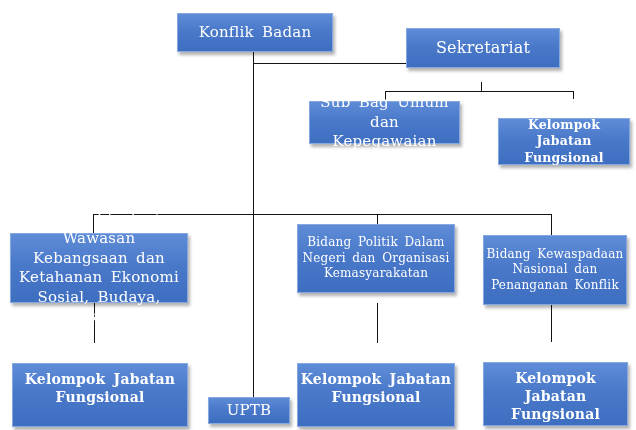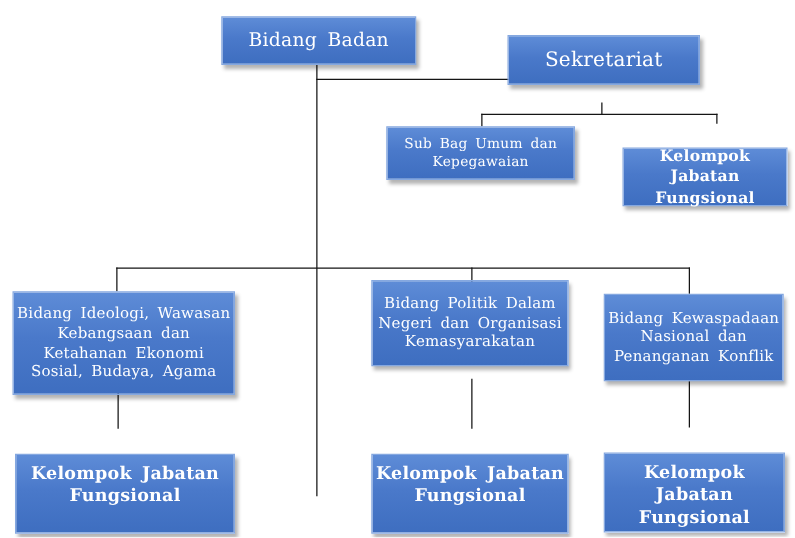--- a/index.html
+++ b/index.html
@@ -33,23 +33,23 @@
   }
   .node.top-text {
     align-items: flex-start;
     padding-top: 6px;
   }
   .bold { font-weight: bold; margin-top: 20px; }
 
   
   #n-kepala      { left:177px; top:13px;  width:156px; height:39px; font-size:15px; }
   #n-sekretariat { left:406px; top:28px;  width:154px; height:40px; font-size:16px; }
-  #n-subbag      { left:309px; top:101px; width:151px; height:43px; font-size:11px; }
+  #n-subbag      { left:309px; top:101px; width:151px; height:43px; font-size:15px; }
   #n-keltop      { left:498px; top:98px;  width:132px; height:47px; font-size:12.5px; }
-  #n-bidang1     { left:10px;  top:233px; width:178px; height:83px; font-size:12px; }
+  #n-bidang1     { left:10px;  top:233px; width:178px; height:70px; font-size:15px; }
   #n-bidang2     { left:297px; top:224px; width:158px; height:69px; font-size:12px; }
   #n-bidang3     { left:483px; top:235px; width:144px; height:70px; font-size:12px; }
   #n-kel1        { left:12px;  top:343px; width:176px; height:64px; font-size:14px; }
   #n-kel2        { left:297px; top:343px; width:158px; height:64px; font-size:14px; }
   #n-kel3        { left:483px; top:342px; width:145px; height:64px; font-size:14px; }
   #n-uptb        { left:208px; top:397px; width:82px;  height:27px; font-size:15px; }
 
   
   .hline, .vline { position: absolute; background: #141414; }
   .hline { height: 1px; }
@@ -80,21 +80,21 @@
   <div class="vline" id="l-subbag-v"></div>
   <div class="vline" id="l-keltop-v"></div>
   <div class="hline" id="l-bidang-h"></div>
   <div class="vline" id="l-bidang1-v"></div>
   <div class="vline" id="l-bidang2-v"></div>
   <div class="vline" id="l-bidang3-v"></div>
   <div class="vline" id="l-kel1-v"></div>
   <div class="vline" id="l-kel2-v"></div>
   <div class="vline" id="l-kel3-v"></div>
 
-  <div class="node" id="n-kepala">Bidang Badan</div>
+  <div class="node" id="n-kepala">Konflik Badan</div>
 
   <div class="node" id="n-sekretariat">Sekretariat</div>
 
   <div class="node" id="n-subbag">Sub Bag Umum dan
 Kepegawaian</div>
 
   <div class="node bold" id="n-keltop">Kelompok Jabatan
 Fungsional</div>
 
   <div class="node" id="n-bidang1">Bidang Ideologi, Wawasan
@@ -112,14 +112,15 @@
 
   <div class="node bold top-text" id="n-kel1">Kelompok Jabatan
 Fungsional</div>
 
   <div class="node bold top-text" id="n-kel2">Kelompok Jabatan
 Fungsional</div>
 
   <div class="node bold top-text" id="n-kel3">Kelompok Jabatan
 Fungsional</div>
 
+  <div class="node" id="n-uptb">UPTB</div>
 
 </div>
 
 </body></html>

